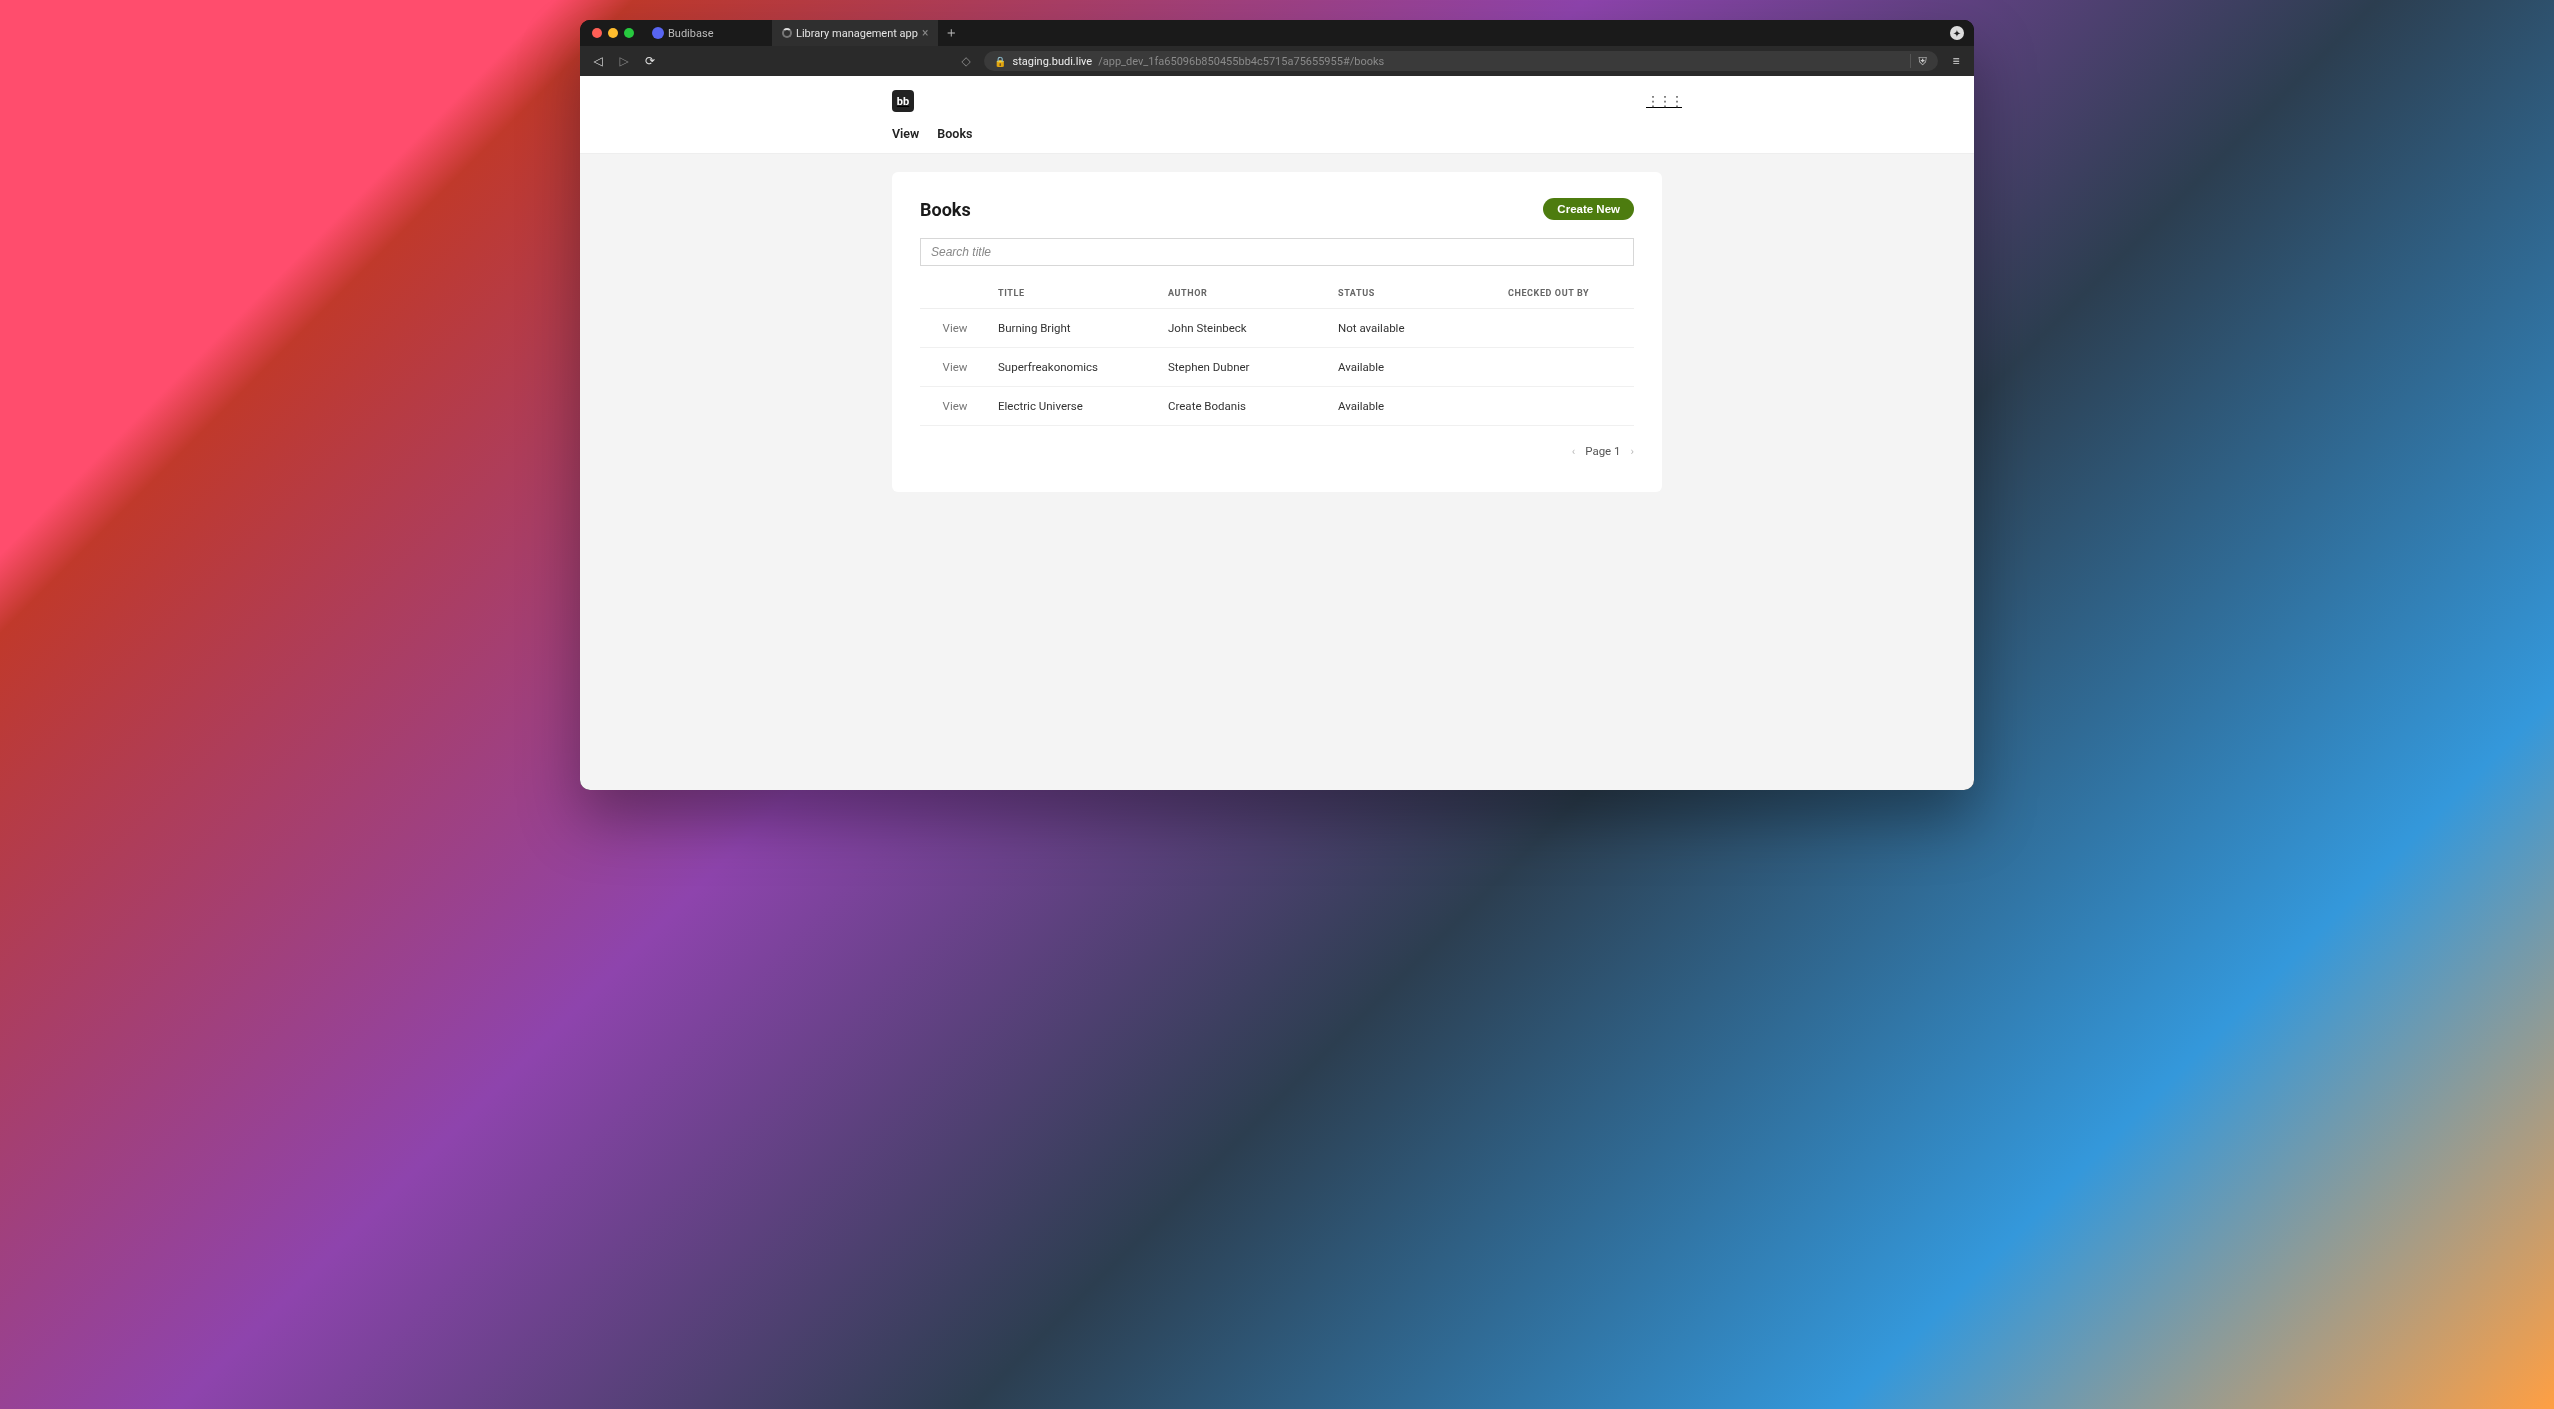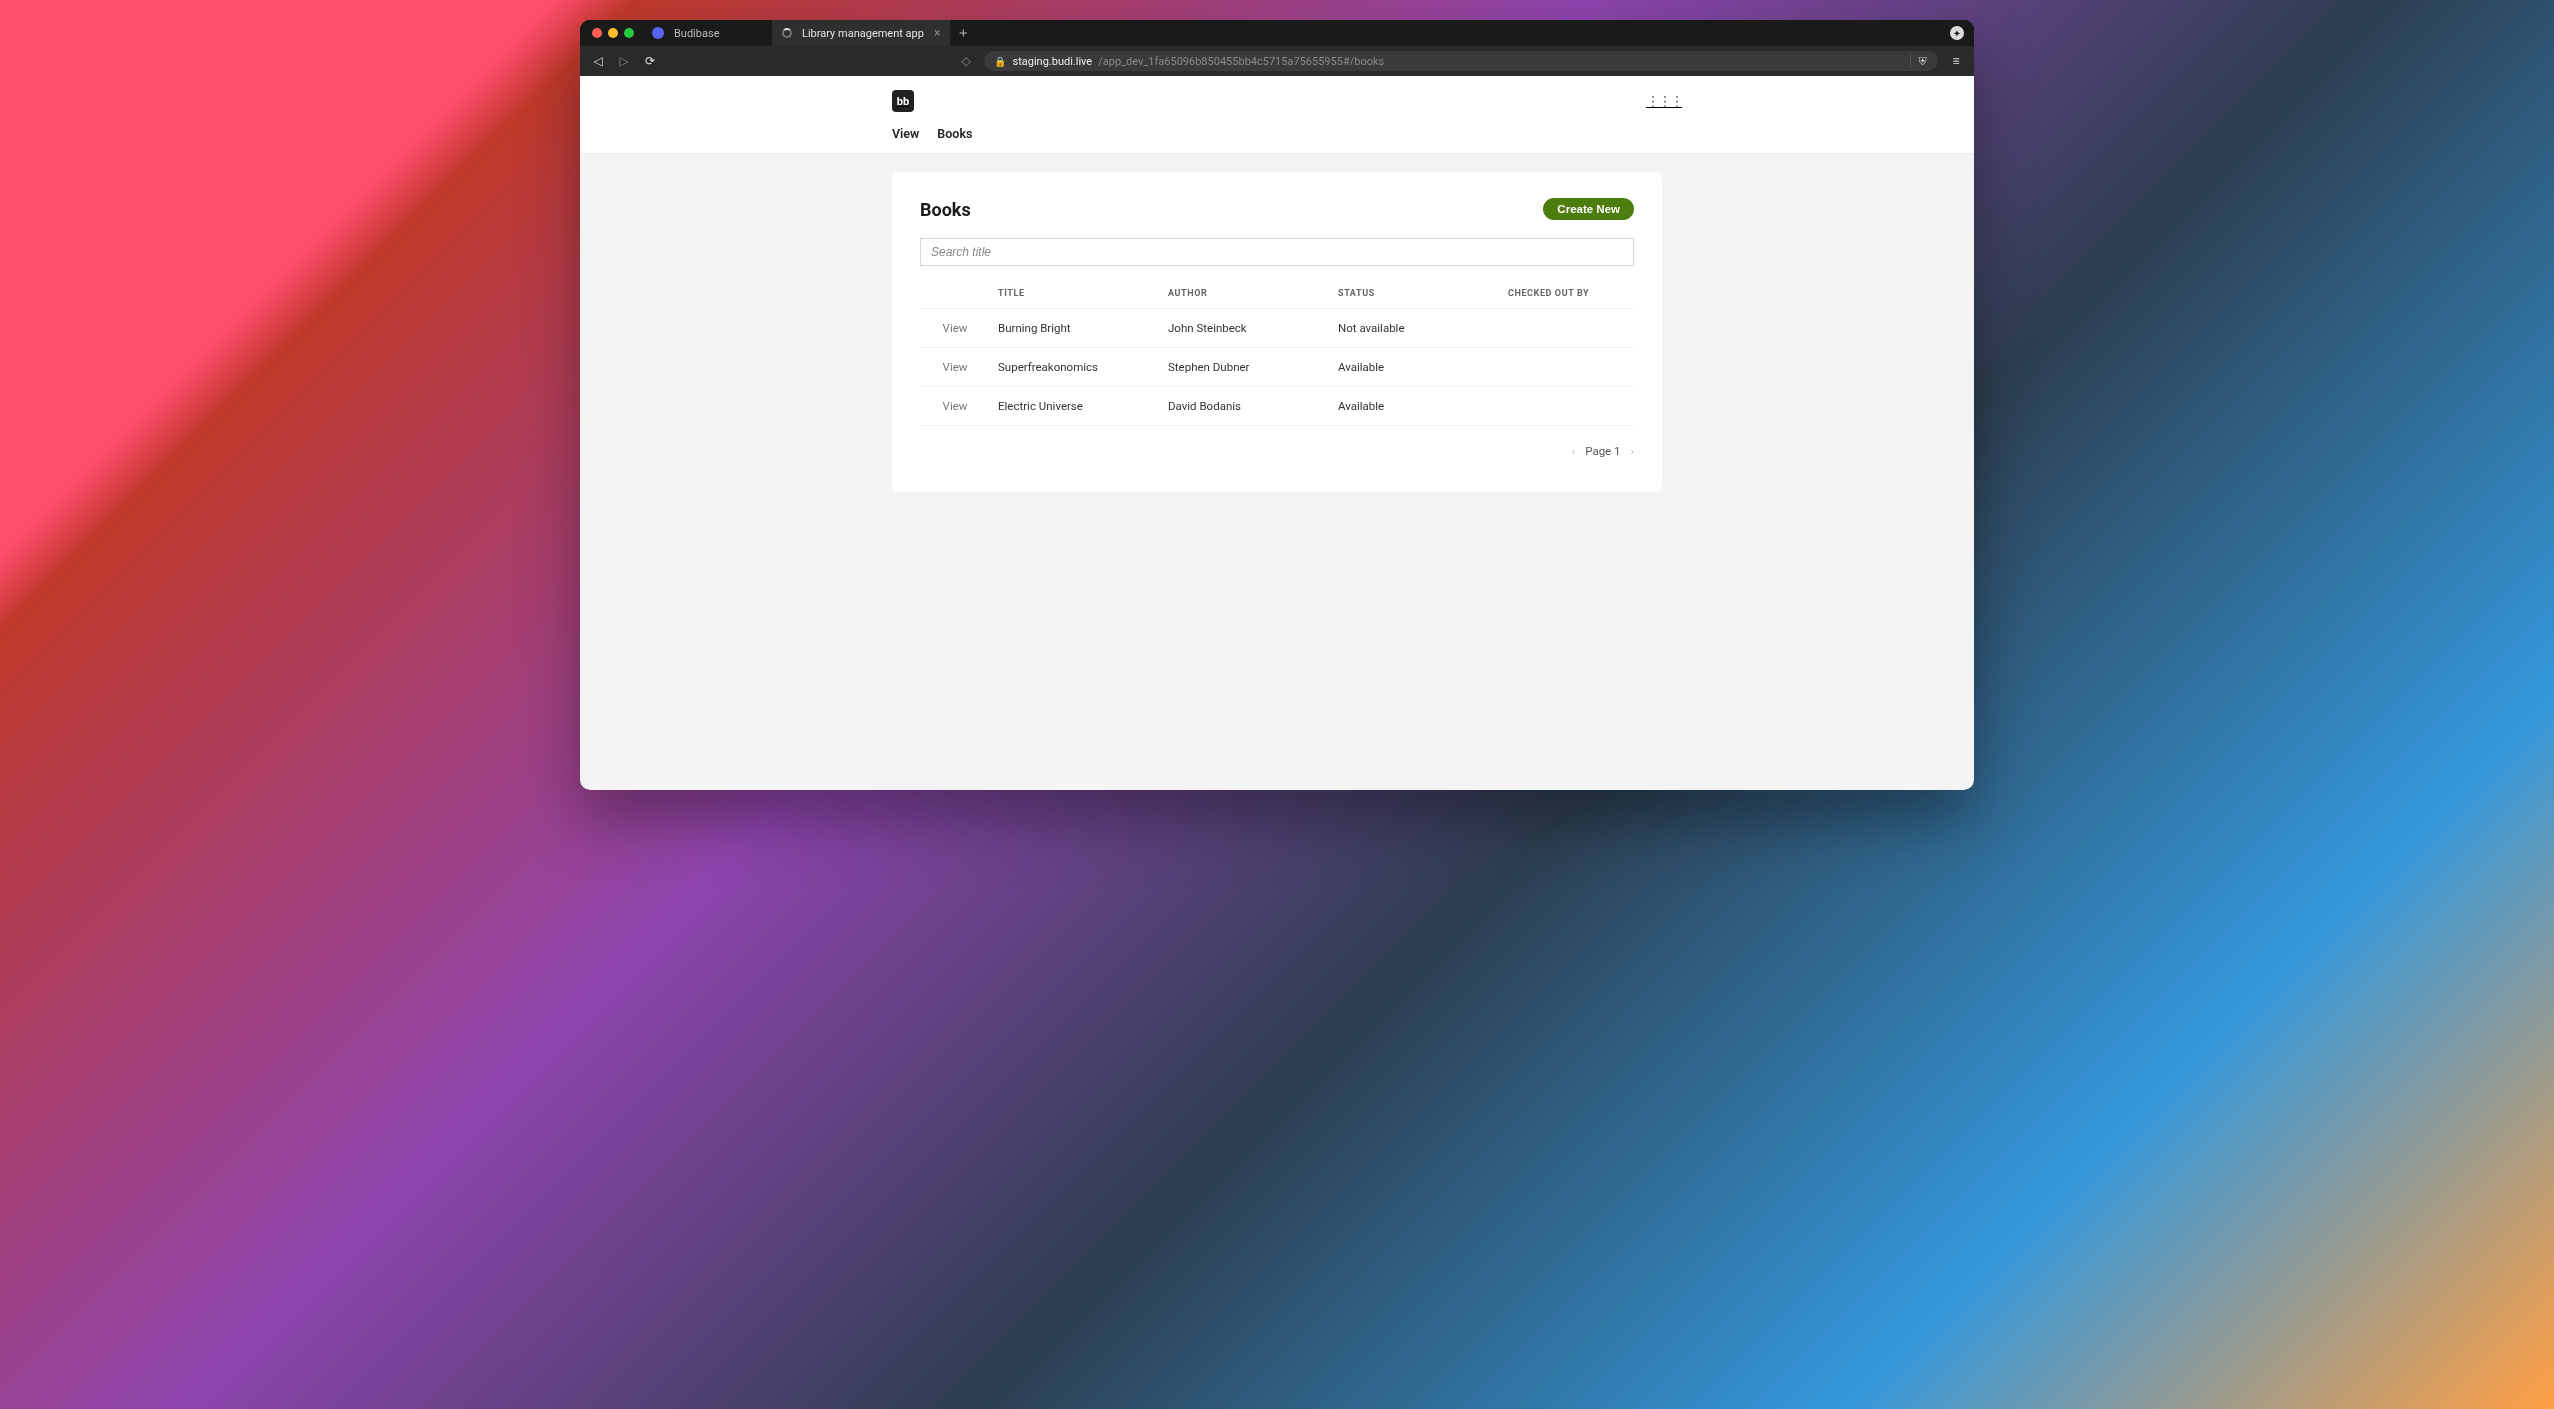--- a/index.html
+++ b/index.html
@@ -40,21 +40,21 @@
     padding: 0 8px 0 4px;
   }
   .traffic-lights .dot { width: 10px; height: 10px; border-radius: 50%; }
   .dot.red { background: #ff5f56; }
   .dot.yellow { background: #ffbd2e; }
   .dot.green { background: #27c93f; }
 
   .tab {
     display: flex;
     align-items: center;
-    gap: 10px;
+    gap: 4px;
     padding: 0 10px;
     font-size: 11px;
     color: #bbb;
     min-width: 130px;
     position: relative;
   }
   .tab.active { background: #2f2f2f; color: #e4e4e4; }
   .tab .favicon { width: 12px; height: 12px; border-radius: 50%; background:#5865f2; display:inline-block; flex:0 0 auto;}
   .tab .favicon.spin { border:2px solid #777;border-top-color:#ddd;background:none;border-radius:50%; width:10px;height:10px;}
   .tab .close { margin-left:auto; font-size:12px; color:#888;}
@@ -278,21 +278,21 @@
             <tr>
               <td class="view">View</td>
               <td>Superfreakonomics</td>
               <td>Stephen Dubner</td>
               <td>Available</td>
               <td></td>
             </tr>
             <tr>
               <td class="view">View</td>
               <td>Electric Universe</td>
-              <td>David Bodanis</td>
+              <td>Create Bodanis</td>
               <td>Available</td>
               <td></td>
             </tr>
           </tbody>
         </table>
 
         <div class="pager">
           <span class="arrow">‹</span>
           <span>Page 1</span>
           <span class="arrow">›</span>

